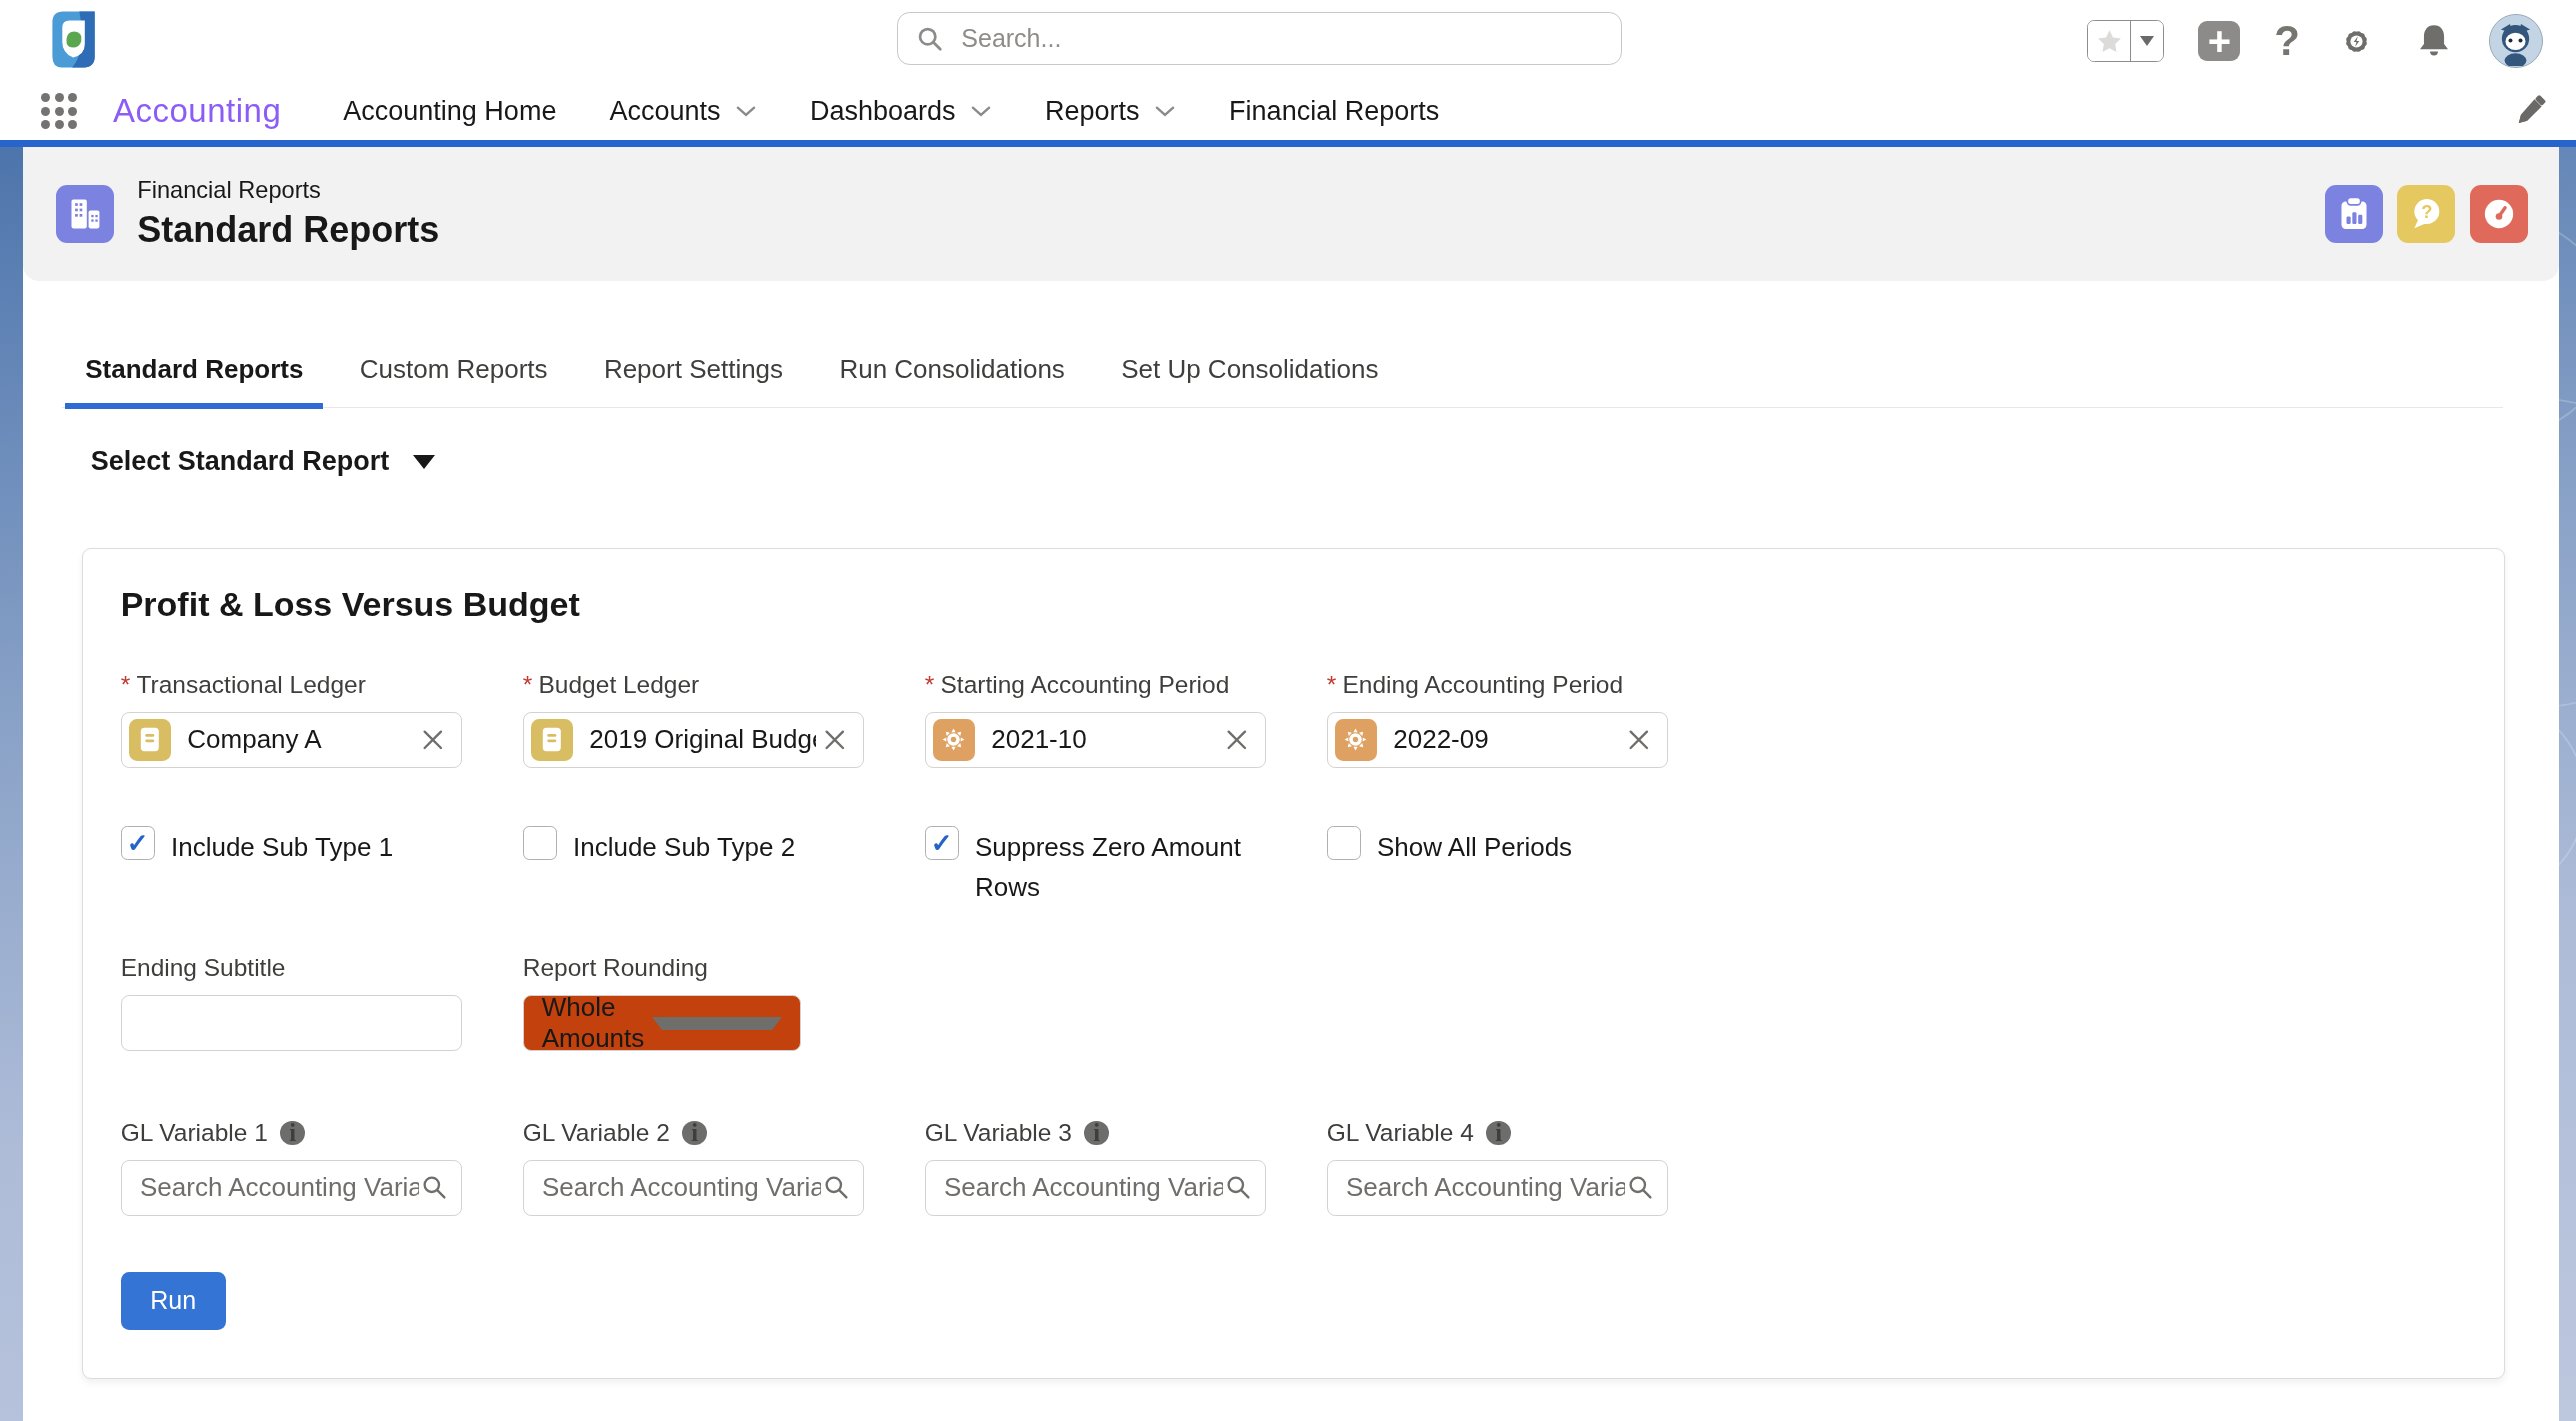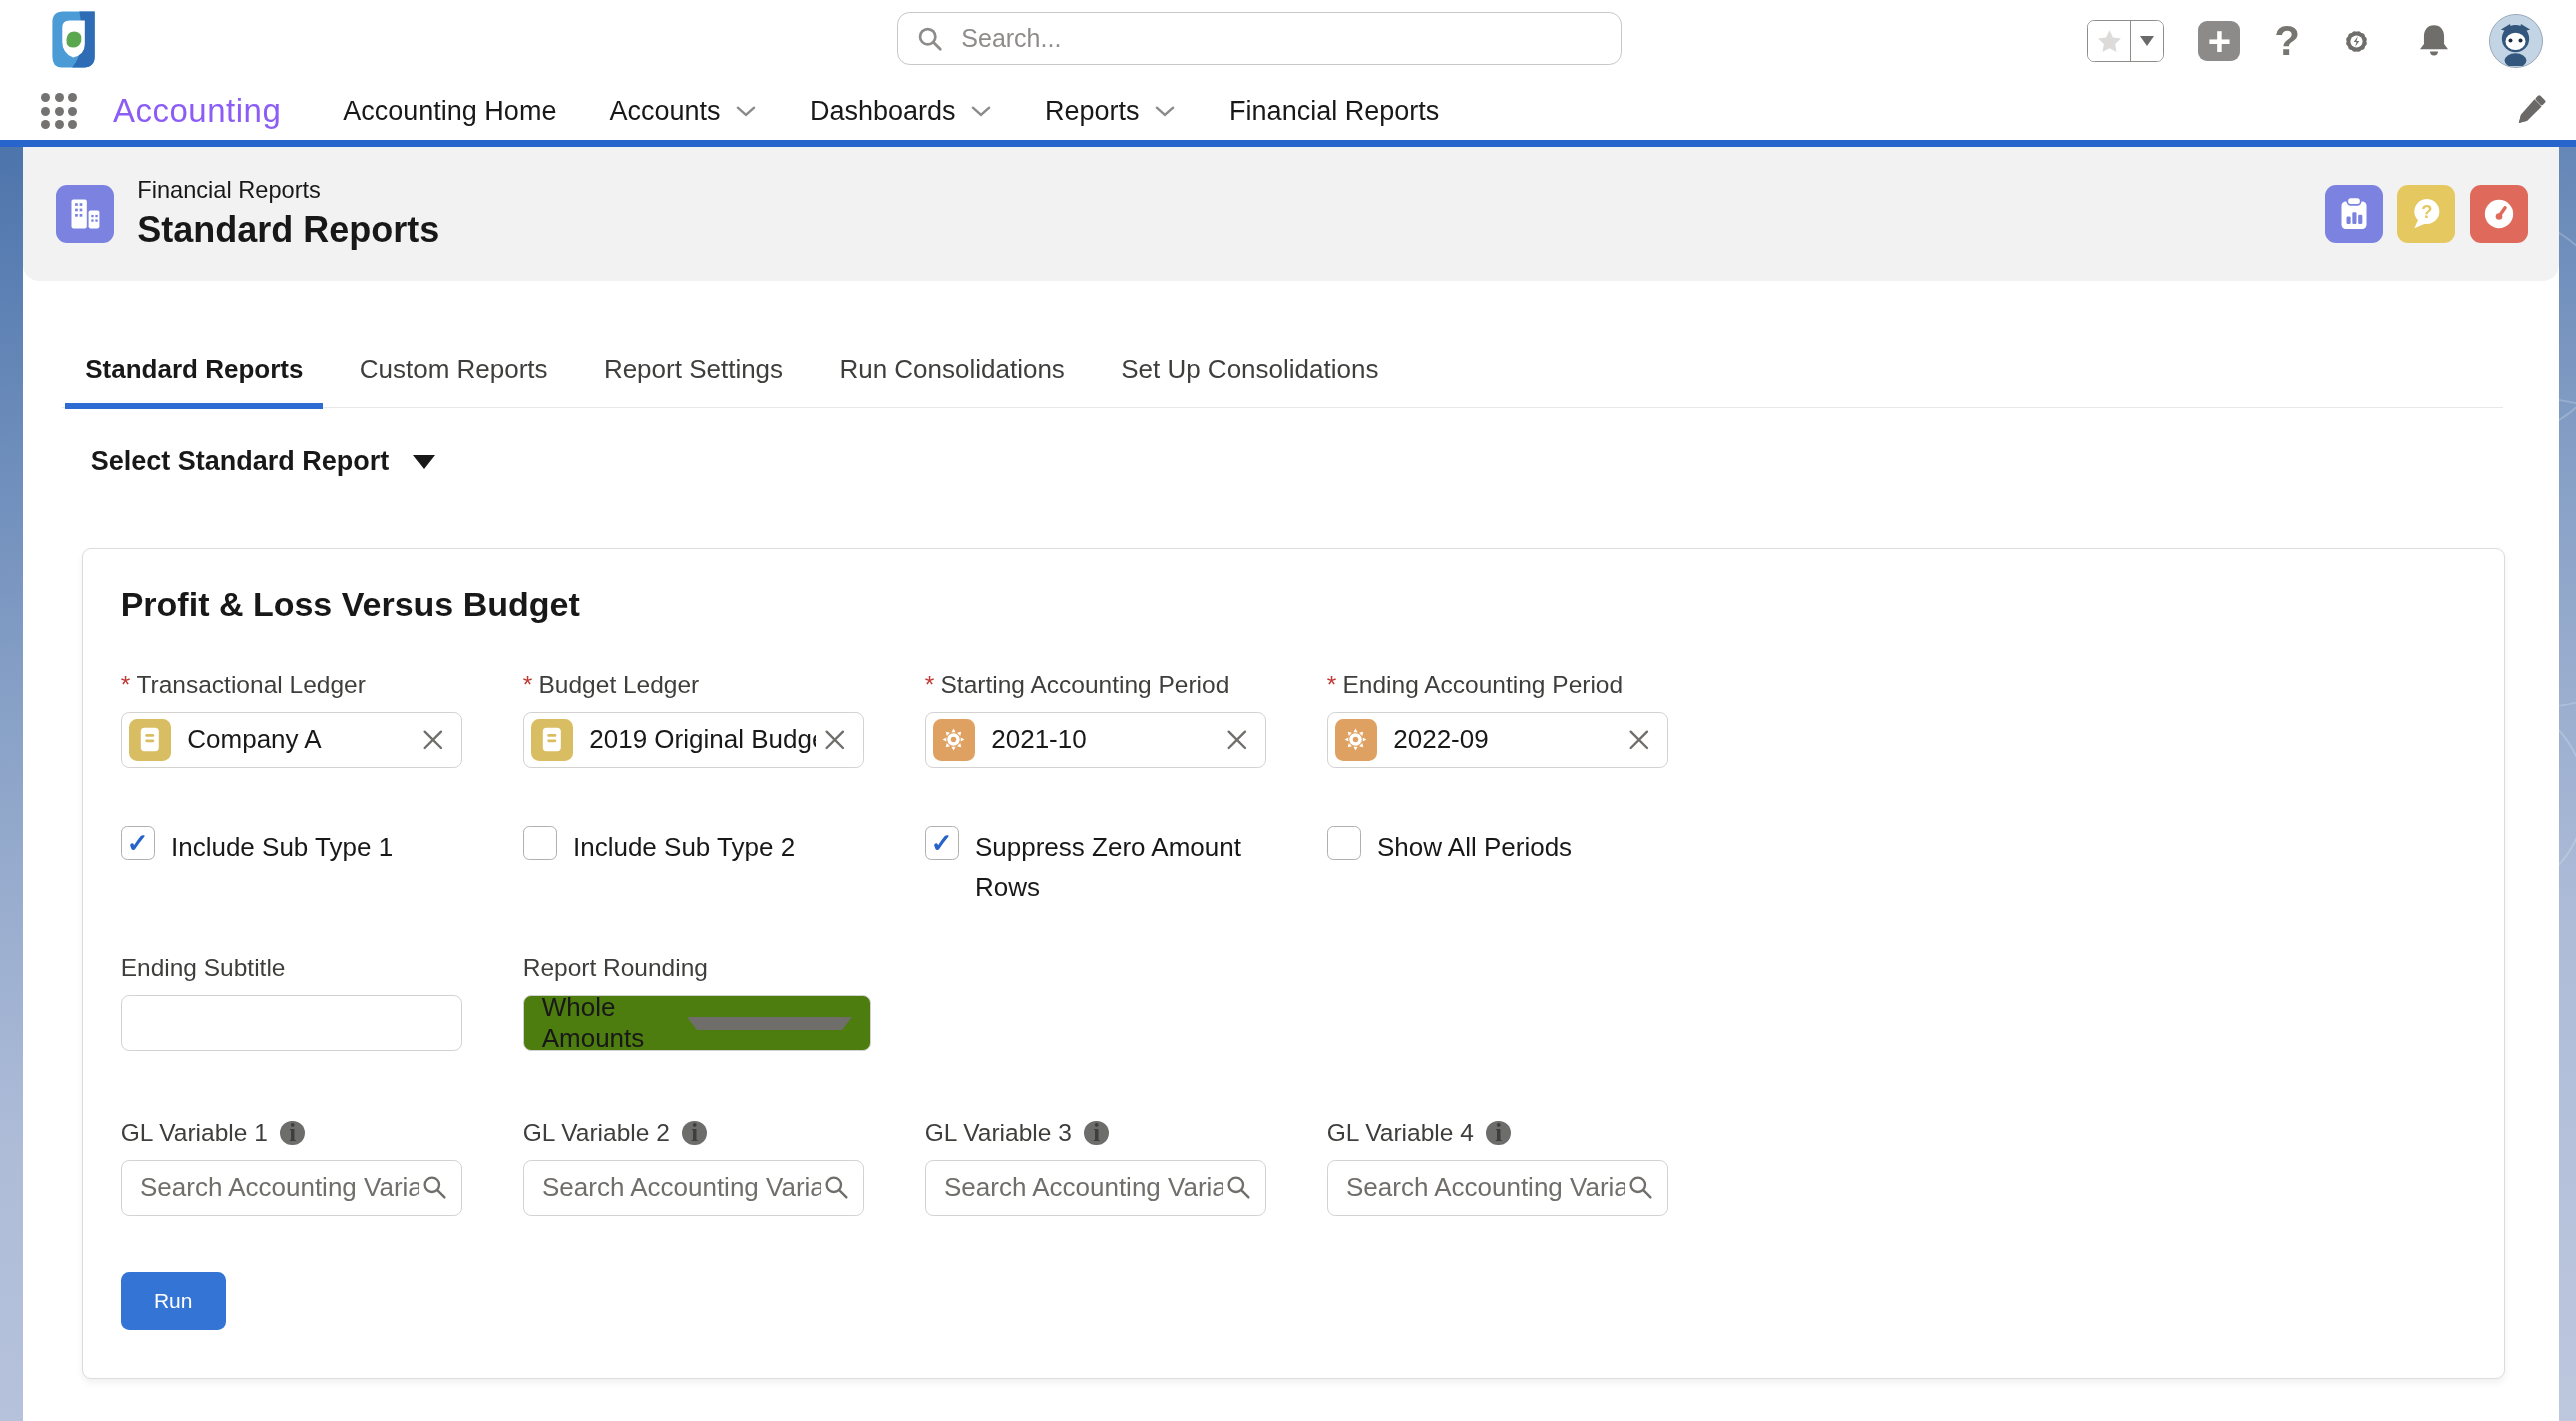--- a/index.html
+++ b/index.html
@@ -81,34 +81,34 @@
   .x-btn { flex:0 0 23.6px; margin-left:7.3px; cursor:pointer; }
 
   .cb-row { margin-top:58px; }
   .cb-item { display:flex; gap:16.3px; align-items:flex-start; cursor:pointer; }
   .cb-box { width:34px; height:34px; border:1.8px solid #b2b0ae; border-radius:6.3px; background:#fff; flex:0 0 34px;
     display:flex; align-items:center; justify-content:center; font-size:26px; font-weight:bold; color:#2563c8; line-height:1; }
   .cb-label { font-size:26px; color:#181818; width:272px; line-height:1.55; margin-top:0.9px; }
 
   .mid-row { margin-top:47px; }
   .text-input { width:341px; height:56px; border:1.8px solid #d4d2d0; border-radius:8.2px; padding:0 16.3px; font-size:26px; color:#181818; outline:none; font-family:"Liberation Sans",sans-serif; }
-  .select-box { width:348px; height:56px; border:1.8px solid #d4d2d0; border-radius:8.2px; display:flex; align-items:center; padding:0 18px; cursor:pointer; background:#4d7c0f; }
+  .select-box { width:278px; height:56px; border:1.8px solid #d4d2d0; border-radius:8.2px; display:flex; align-items:center; padding:0 18px; cursor:pointer; background:#c2410c; }
   .select-box span { flex:1; font-size:26px; color:#181818; }
   .tri-down-gray { width:0; height:0; border-left:10px solid transparent; border-right:10px solid transparent; border-top:13.6px solid #706e6b; }
 
   .gl-row { margin-top:68px; }
   .gl-label { display:flex; align-items:center; gap:12.7px; margin-bottom:12.7px; }
   .gl-label span { font-size:24.5px; color:#3e3e3c; }
   .info-dot { width:24.5px; height:24.5px; border-radius:50%; background:#6d6d6b; color:#fff; font-size:16.3px; font-weight:bold;
     display:flex; align-items:center; justify-content:center; cursor:pointer; font-family:"Liberation Serif",serif; }
   .search-box { width:341px; height:56px; border:1.8px solid #d4d2d0; border-radius:8.2px; display:flex; align-items:center; padding:0 12.7px 0 16.3px; background:#fff; }
   .search-box input { border:none; outline:none; flex:1; min-width:0; font-size:26px; color:#181818; font-family:"Liberation Sans",sans-serif; }
   .search-box input::placeholder { color:#706e6b; }
 
-  .run-btn { margin-top:56px; width:105px; height:58px; background:#3474d4; color:#fff; font-size:21px;
+  .run-btn { margin-top:56px; width:105px; height:58px; background:#3474d4; color:#fff; font-size:25px;
     border:none; border-radius:8.2px; cursor:pointer; font-family:"Liberation Sans",sans-serif; }
 </style>
 </head>
 <body>
 
 <svg class="bg-art" width="453" height="816" viewBox="0 0 500 900">
   <g fill="none" stroke="#ffffff" stroke-width="2" opacity=".6">
     <circle cx="260" cy="180" r="120"></circle>
       <circle cx="300" cy="430" r="170"></circle>
       <circle cx="240" cy="700" r="110"></circle>

